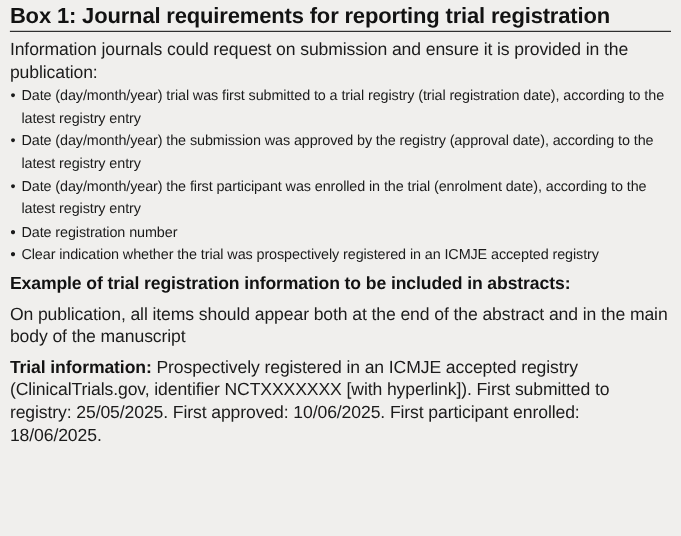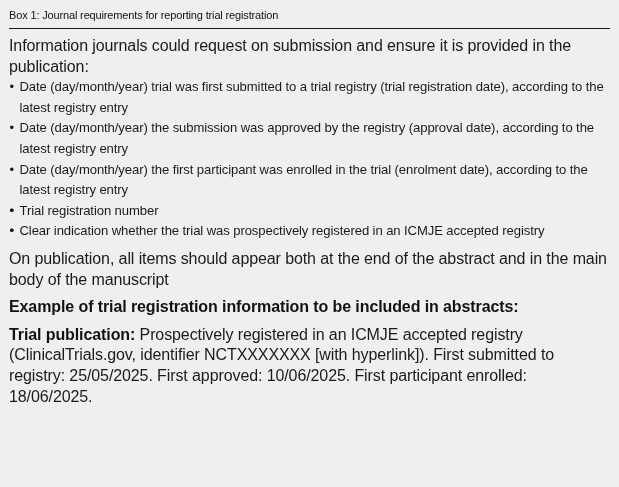--- a/index.html
+++ b/index.html
@@ -23,22 +23,22 @@
     background: #f0efed;
     padding: 0;
   }
 
   #box-header {
     padding: 7px 8px 0 9px;
     margin: 0 0 0 0;
   }
 
   #box-title {
-    font-size: 11px;
-    font-weight: normal;
+    font-size: 20px;
+    font-weight: bold;
     letter-spacing: -0.15px;
     line-height: 17px;
     color: #121212;
     margin: 0;
     padding: 0 0 4px 0;
     white-space: nowrap;
   }
 
   #title-rule {
     height: 0;
@@ -122,31 +122,31 @@
       </li>
       <li class="bullet-item">
         <span class="bullet-dot">•</span>
         <span>Date (day/month/year) the first participant was enrolled in the trial (enrolment date), according to the latest registry entry</span>
       </li>
       <li class="bullet-item">
         <span class="bullet-dot">•</span>
       </li>
       <li class="bullet-item">
         <span class="bullet-dot">•</span>
-        <span>Trial registration number</span>
+        <span>Date registration number</span>
       </li>
       <li class="bullet-item">
         <span class="bullet-dot">•</span>
       </li>
       <li class="bullet-item">
         <span class="bullet-dot">•</span>
         <span>Clear indication whether the trial was prospectively registered in an ICMJE accepted registry</span>
       </li>
     </ul>
 
+    <p class="para bold-head spaced-top">Example of trial registration information to be included in abstracts:</p>
+
     <p class="para spaced-top">On publication, all items should appear both at the end of the abstract and in the main body of the manuscript</p>
 
-    <p class="para bold-head spaced-top">Example of trial registration information to be included in abstracts:</p>
-
-    <p class="para spaced-top"><span class="lead-bold">Trial publication:</span><span> Prospectively registered in an ICMJE accepted registry (ClinicalTrials.gov, identifier NCTXXXXXXX [with hyperlink]). First submitted to registry: 25/05/2025. First approved: 10/06/2025. First participant enrolled: 18/06/2025.</span></p>
+    <p class="para spaced-top"><span class="lead-bold">Trial information:</span><span> Prospectively registered in an ICMJE accepted registry (ClinicalTrials.gov, identifier NCTXXXXXXX [with hyperlink]). First submitted to registry: 25/05/2025. First approved: 10/06/2025. First participant enrolled: 18/06/2025.</span></p>
 
   </div>
 </div>
 
 </body></html>

